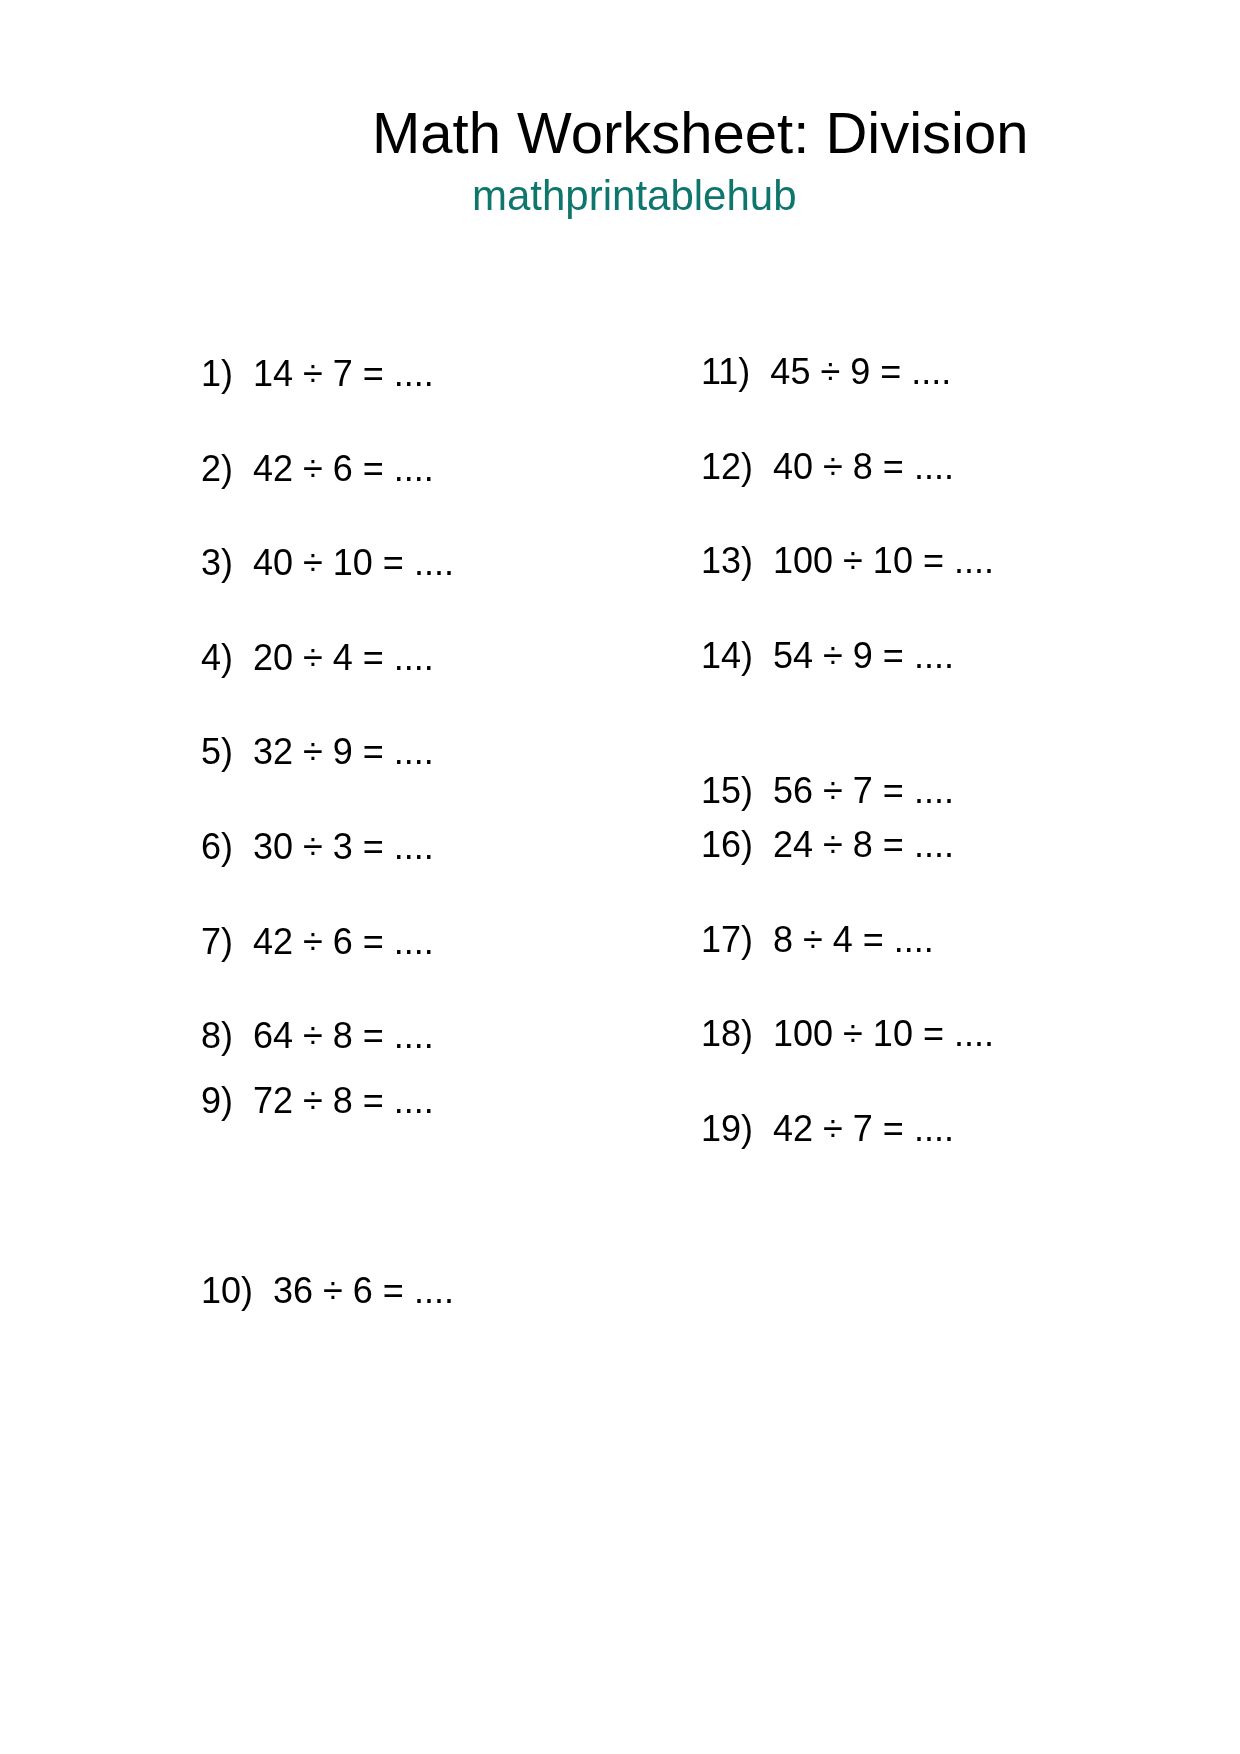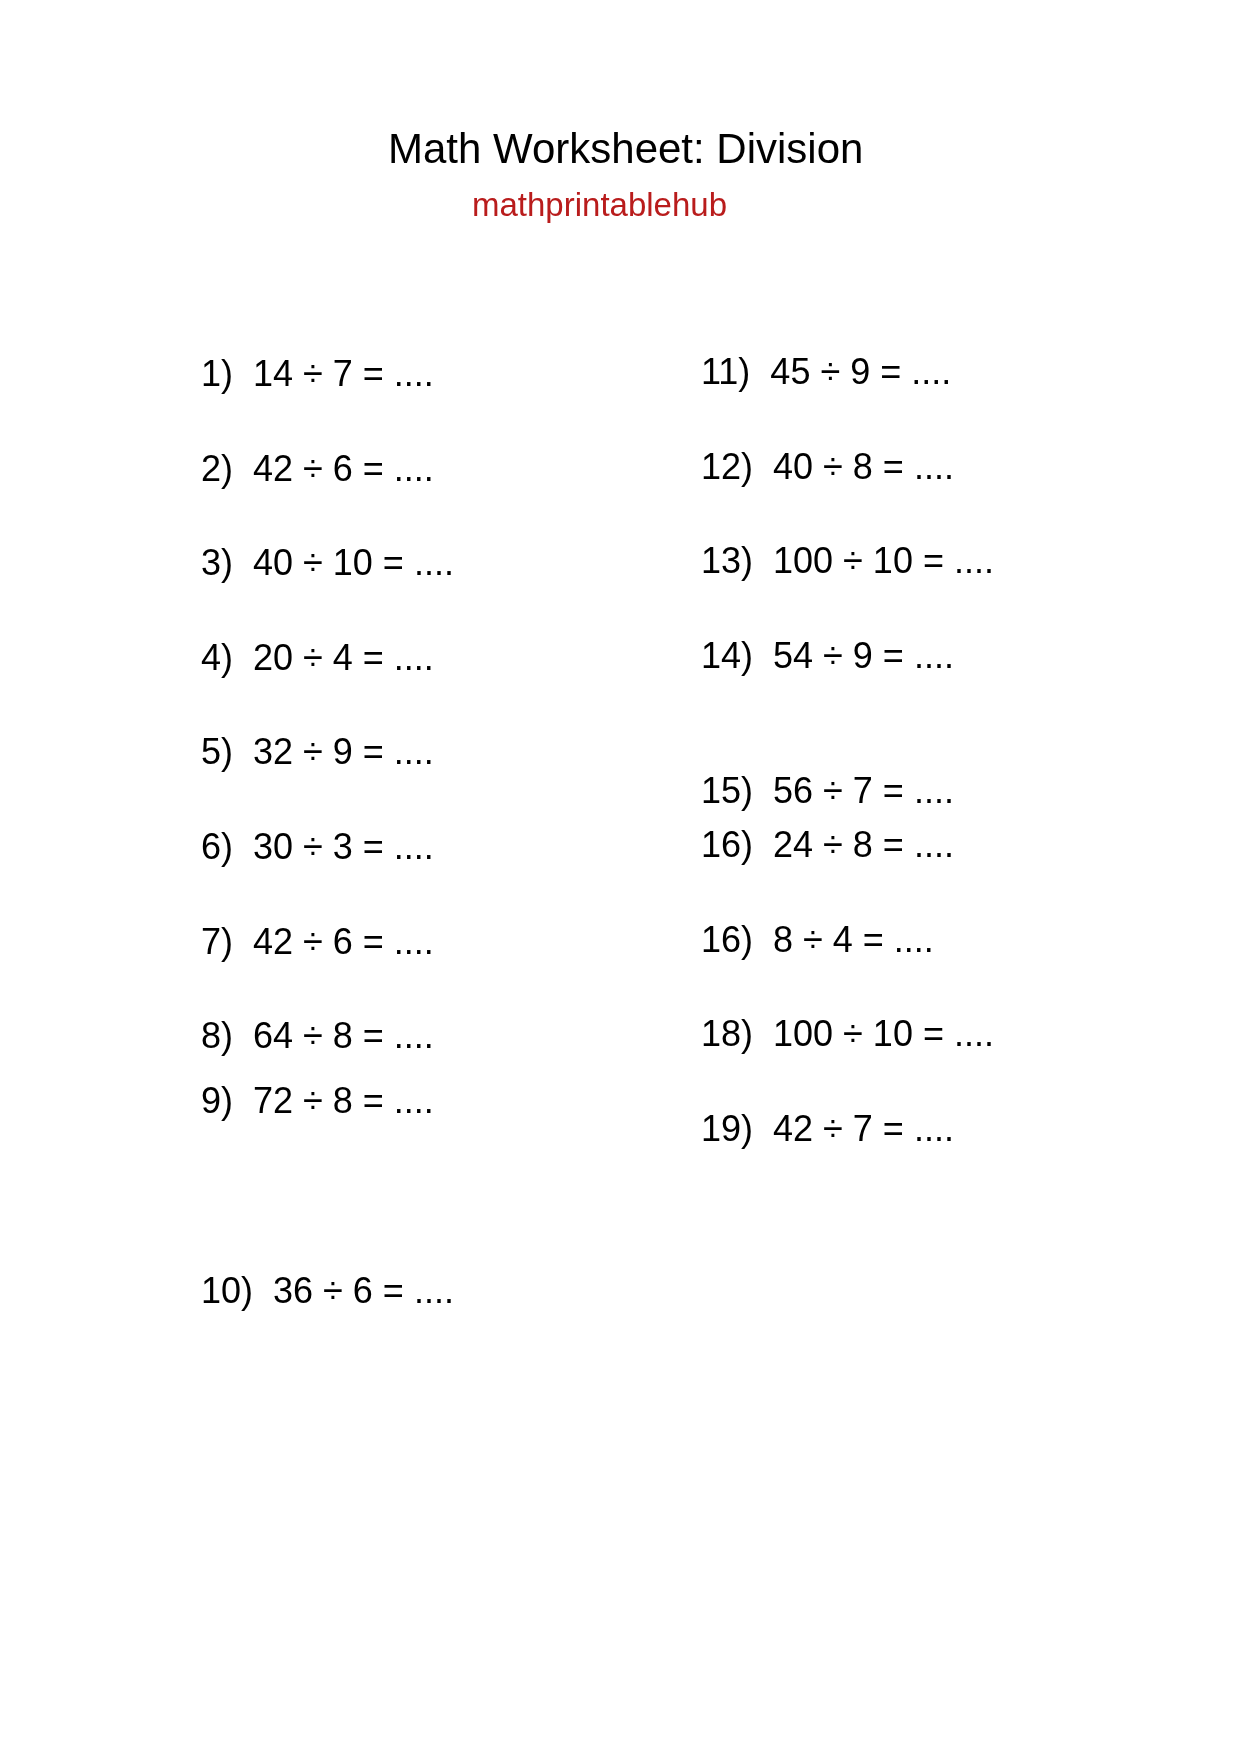--- a/index.html
+++ b/index.html
@@ -12,34 +12,34 @@
       height: 1754px;
       position: relative;
       overflow: hidden;
       font-family: "Liberation Sans", sans-serif;
       color: #000000;
     }
     .title {
       position: absolute;
       left: 372px;
       top: 100px;
-      font-size: 42px;
+      font-size: 58px;
       line-height: 66px;
       white-space: nowrap;
-      margin: 16px;
+      margin: 0;
       font-weight: normal;
     }
     .subtitle {
       position: absolute;
       left: 472px;
-      top: 180px;
-      font-size: 33px;
+      top: 171px;
+      font-size: 42px;
       line-height: 50px;
       white-space: nowrap;
-      color: #b91c1c;
+      color: #0f766e;
     }
     .column {
       position: absolute;
       top: 0;
     }
     .column.left { left: 201px; }
     .column.right { left: 701px; }
     .problem {
       position: absolute;
       left: 0;
@@ -67,16 +67,16 @@
   <div class="problem" style="top:1266px">10)  36 ÷ 6 = ....</div>
 </div>
 
 <div class="column right">
   <div class="problem" style="top:347px">11)  45 ÷ 9 = ....</div>
   <div class="problem" style="top:441.6px">12)  40 ÷ 8 = ....</div>
   <div class="problem" style="top:536.2px">13)  100 ÷ 10 = ....</div>
   <div class="problem" style="top:630.8px">14)  54 ÷ 9 = ....</div>
   <div class="problem" style="top:766px">15)  56 ÷ 7 = ....</div>
   <div class="problem" style="top:820px">16)  24 ÷ 8 = ....</div>
-  <div class="problem" style="top:914.6px">16)  8 ÷ 4 = ....</div>
+  <div class="problem" style="top:914.6px">17)  8 ÷ 4 = ....</div>
   <div class="problem" style="top:1009.2px">18)  100 ÷ 10 = ....</div>
   <div class="problem" style="top:1103.8px">19)  42 ÷ 7 = ....</div>
 </div>
 
 </body></html>

